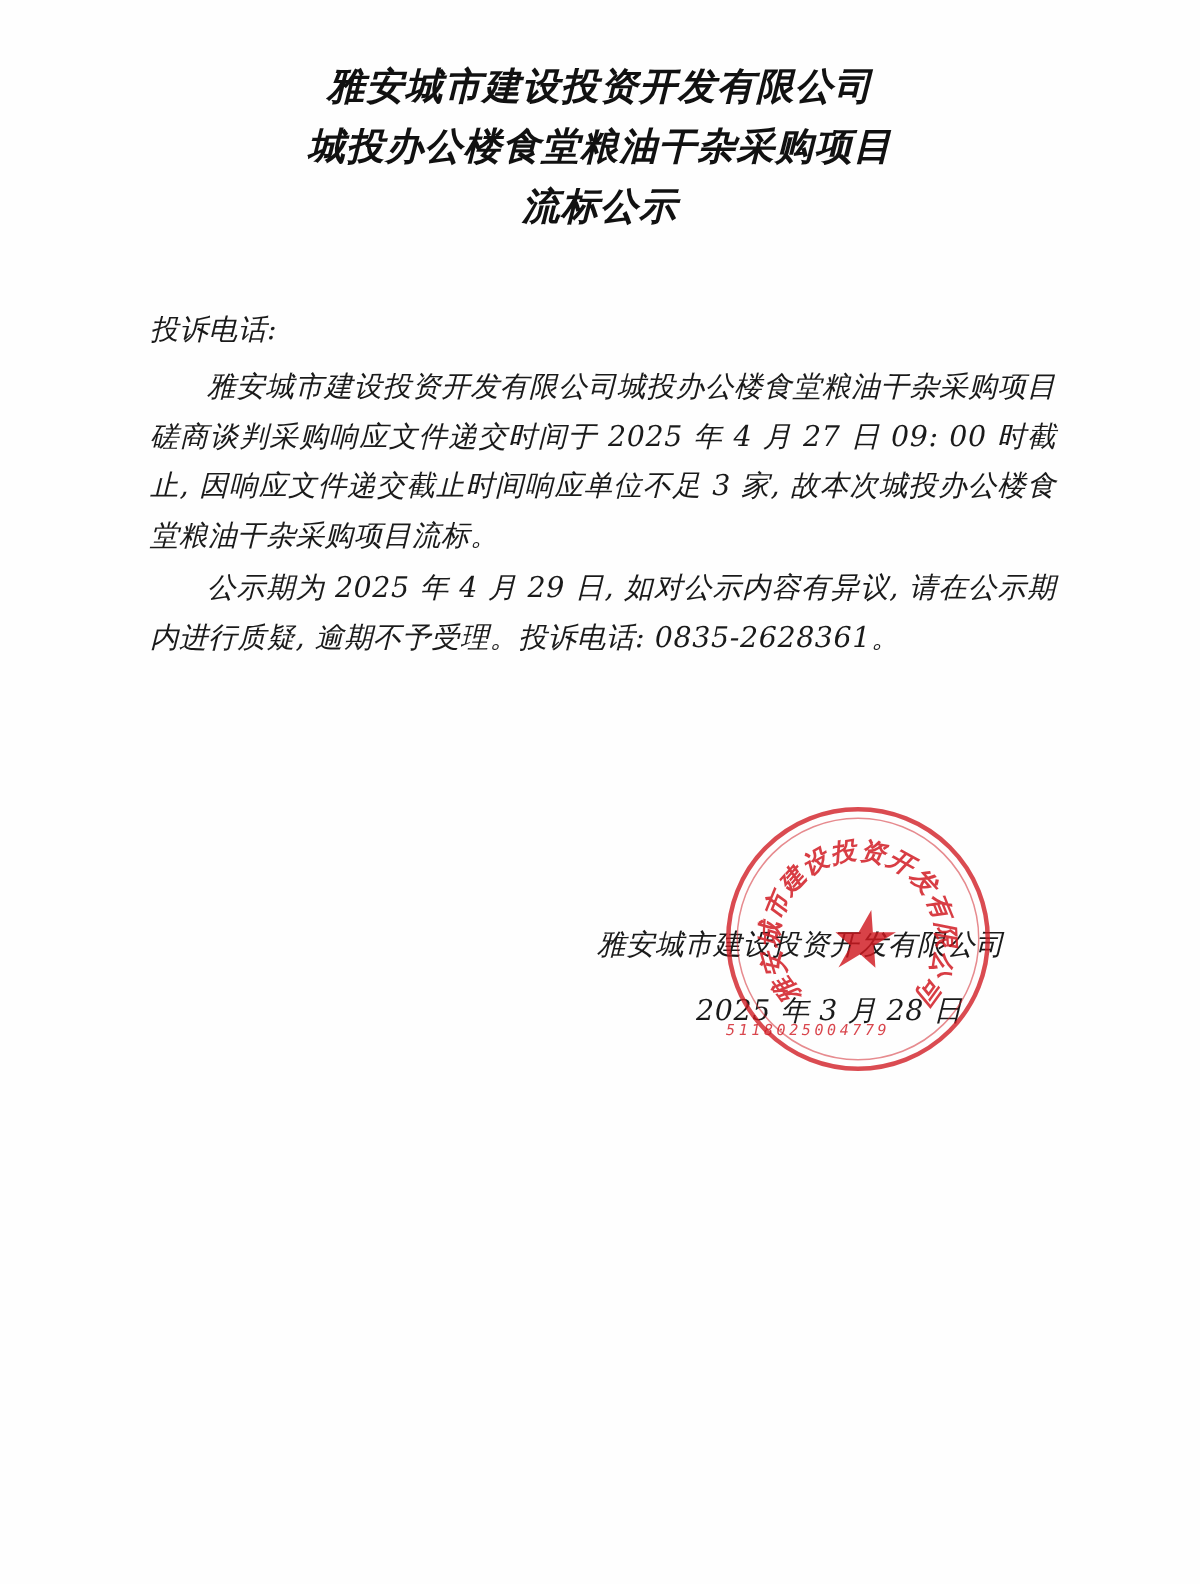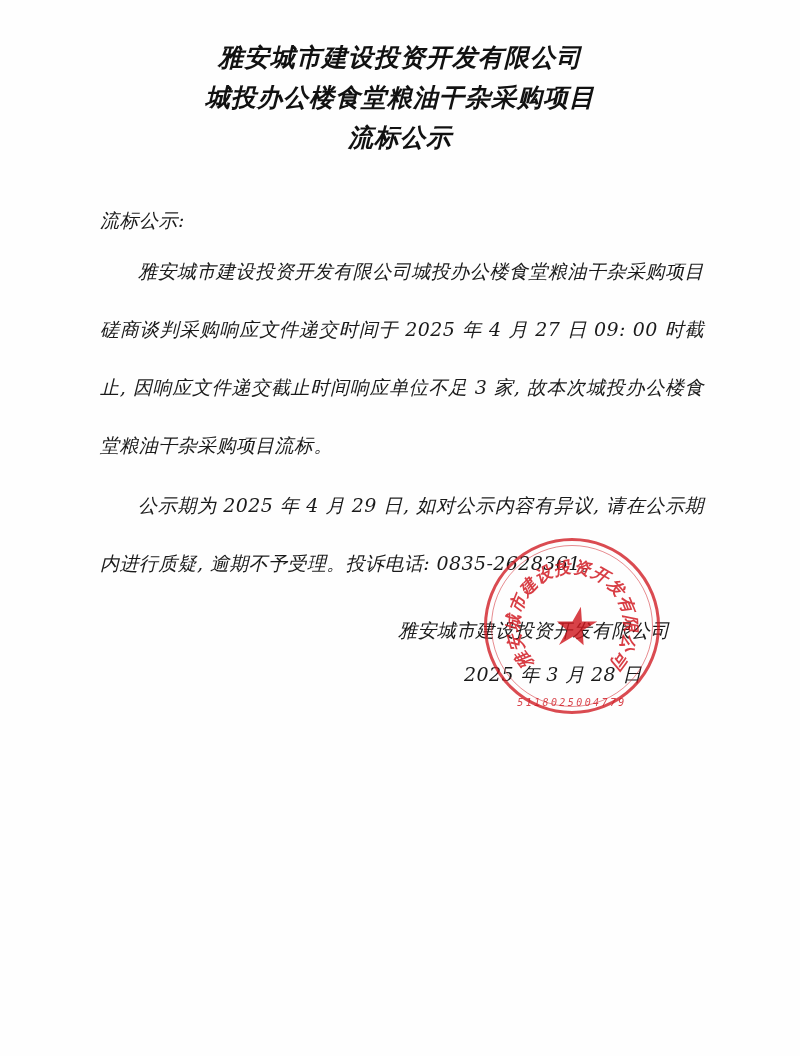--- a/index.html
+++ b/index.html
@@ -36,21 +36,21 @@
   .body-block {
     margin: 40px 96px 0 100px;
   }
   .salutation {
     font-size: 19px;
     line-height: 44px;
     letter-spacing: 0.5px;
   }
   .para {
     font-size: 19px;
-    line-height: 58px;
+    line-height: 33px;
     text-align: justify;
     text-justify: inter-ideograph;
     text-indent: 2em;
     letter-spacing: 0.4px;
   }
   .para.second {
     margin-top: 2px;
   }
   .sign-block {
     position: absolute;
@@ -97,22 +97,21 @@
     top: 50%;
     transform: translate(-50%, -50%);
     font-size: 46px;
     color: rgba(208, 24, 32, 0.82);
     line-height: 1;
   }
   .seal .code {
     position: absolute;
     left: 0;
     right: 0;
-    bottom: 6px;
-    text-align: center;
+    bottom: 21px;
     font-size: 10px;
     letter-spacing: 2.4px;
     color: rgba(208, 24, 32, 0.8);
     font-family: "DejaVu Sans Mono", "Liberation Mono", monospace;
   }
   .seal .arc-text {
     position: absolute;
     inset: 0;
   }
   .seal .arc-text span {
@@ -132,21 +131,21 @@
 
 <div class="page">
 
   <div class="doc-title">
     <div class="line">雅安城市建设投资开发有限公司</div>
     <div class="line">城投办公楼食堂粮油干杂采购项目</div>
     <div class="line">流标公示</div>
   </div>
 
   <div class="body-block">
-    <div class="salutation">流标公示:</div>
+    <div class="salutation">投诉电话:</div>
     <div class="para first">雅安城市建设投资开发有限公司城投办公楼食堂粮油干杂采购项目磋商谈判采购响应文件递交时间于 2025 年 4 月 27 日 09: 00 时截止, 因响应文件递交截止时间响应单位不足 3 家, 故本次城投办公楼食堂粮油干杂采购项目流标。</div>
     <div class="para second">公示期为 2025 年 4 月 29 日, 如对公示内容有异议, 请在公示期内进行质疑, 逾期不予受理。投诉电话: 0835-2628361。</div>
   </div>
 
   <div class="sign-block">
     <div class="sign-line">雅安城市建设投资开发有限公司</div>
     <div class="sign-line sign-date">2025 年 3 月 28 日</div>
   </div>
 
   <div class="seal">

